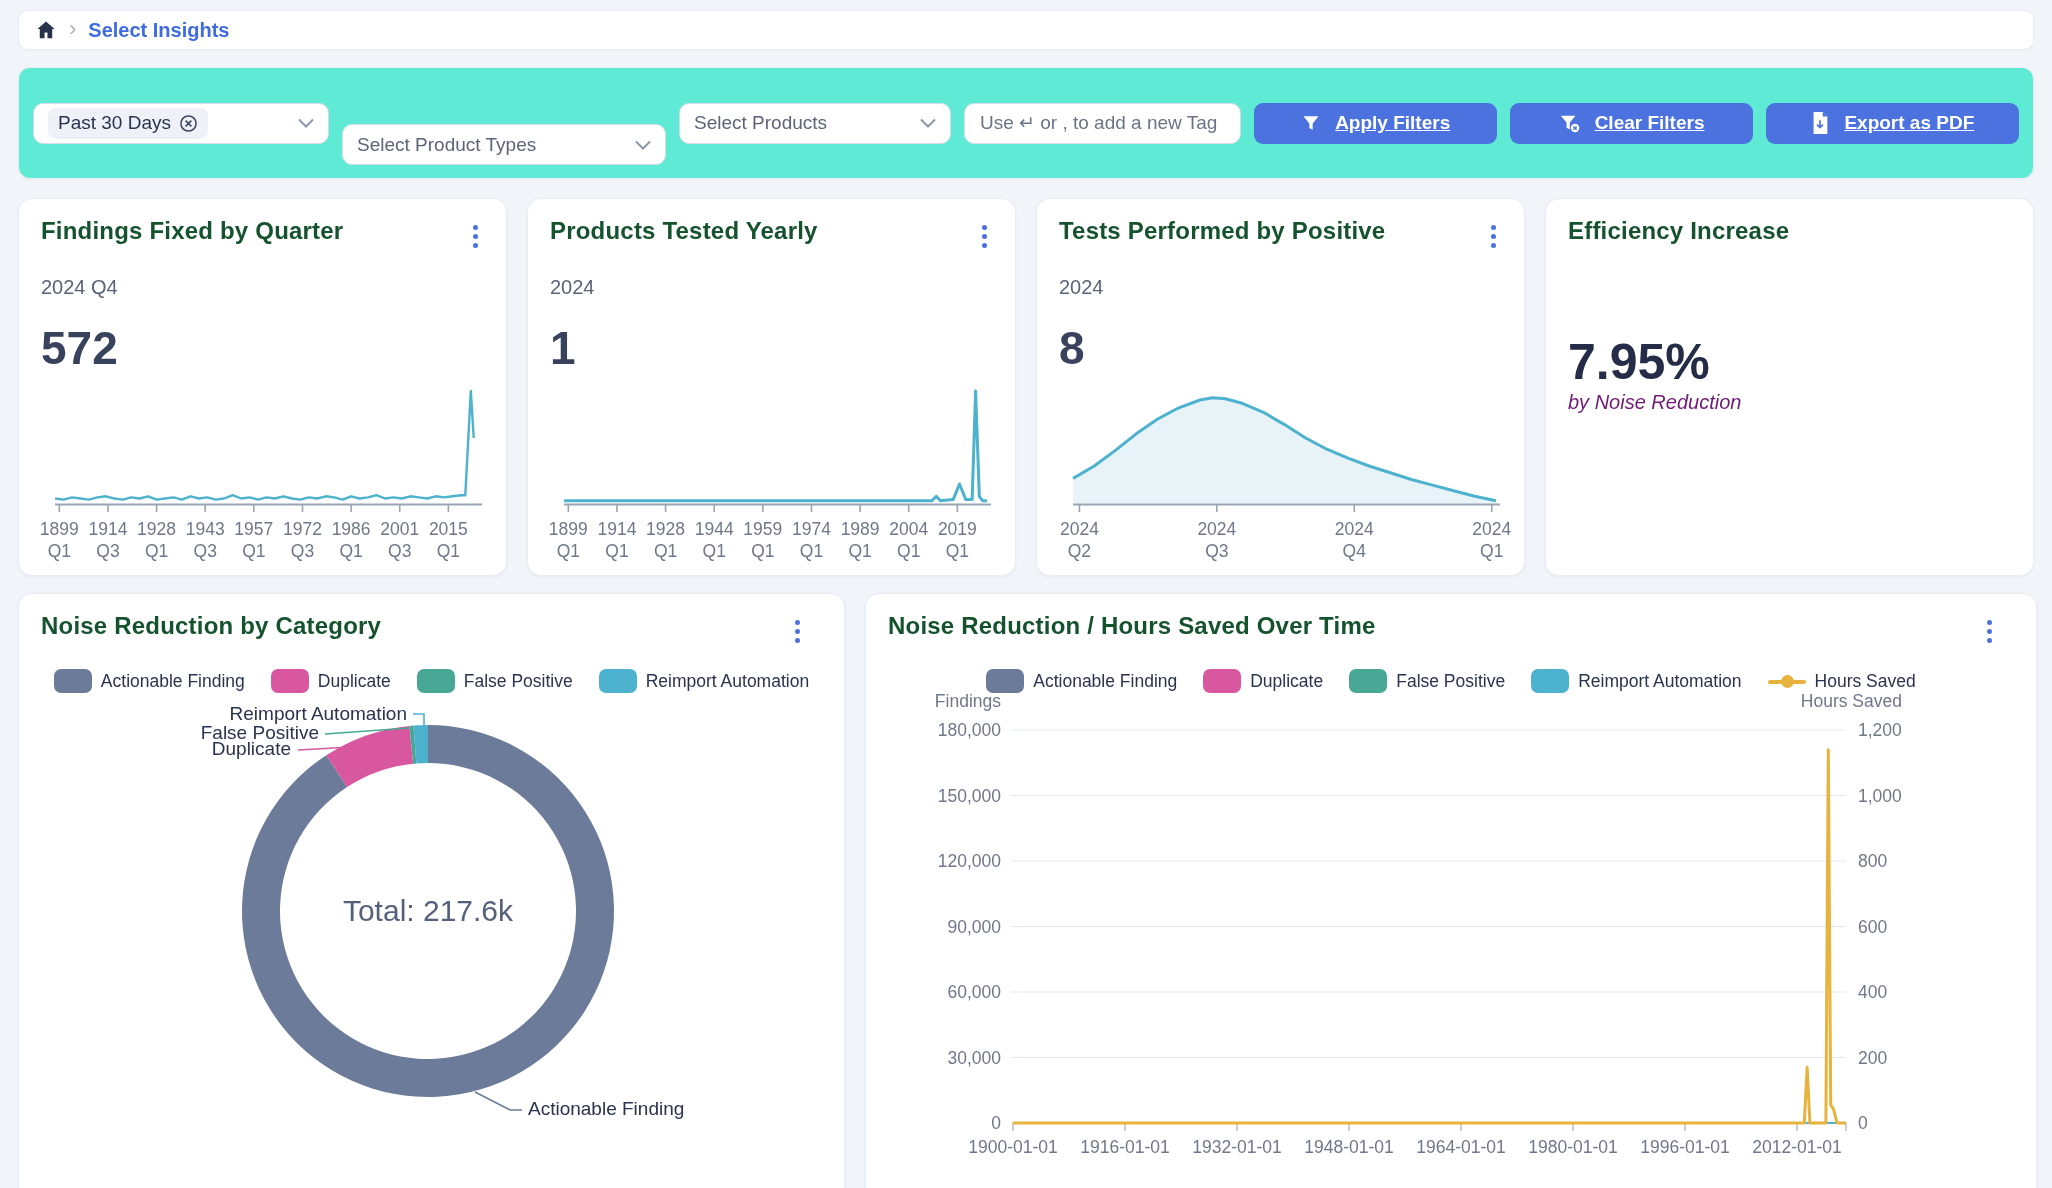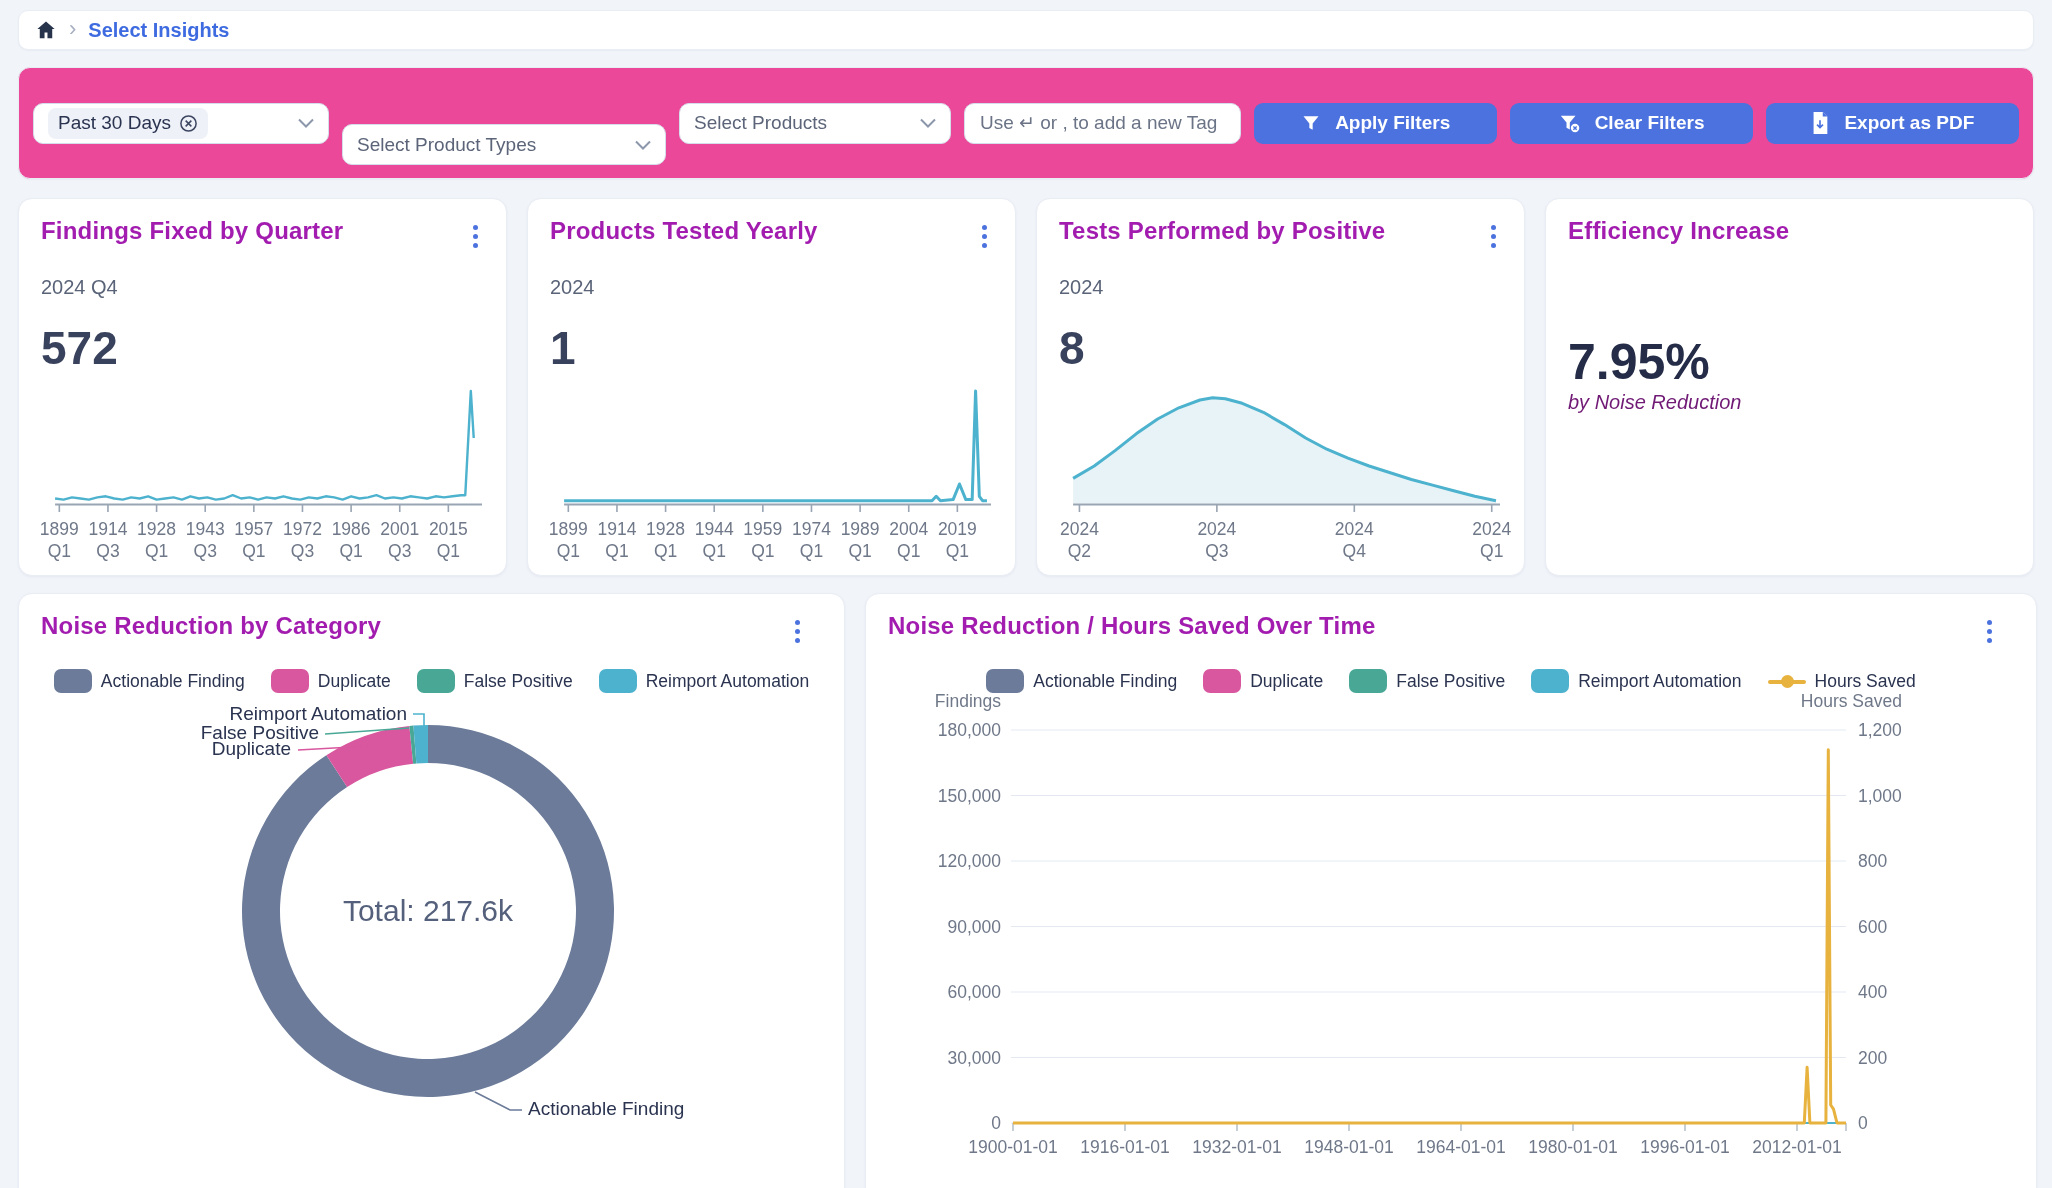--- a/index.html
+++ b/index.html
@@ -15,21 +15,21 @@
   .crumb-bar {
     background:#fff; border:1px solid #e9edf4; border-radius:10px;
     height:40px; display:flex; align-items:center; gap:12px; padding:0 16px;
     box-shadow:0 1px 2px rgba(25,39,70,.04);
   }
   .crumb-link { color:#3e6be0; font-weight:700; font-size:20px; text-decoration:none; cursor:pointer; }
   .crumb-sep { color:#a7b0c2; font-size:22px; line-height:1; margin-top:-3px; }
 
   
   .filter-bar {
-    margin-top:17px; background:#ec4899; border:1px solid #e9edf4; border-radius:12px;
+    margin-top:17px; background:#5eead4; border:1px solid #e9edf4; border-radius:12px;
     padding:13px 14px; display:flex; align-items:center; gap:13px;
     box-shadow:0 1px 2px rgba(25,39,70,.04);
   }
   .select {
     height:41px; border:1px solid #d5dcea; border-radius:10px; background:#fff;
     display:flex; align-items:center; justify-content:space-between;
     padding:0 14px; cursor:pointer; flex:0 0 auto;
   }
   .select .ph { color:#5b6478; font-size:19px; }
   .sel-caret { color:#8d97ab; flex:0 0 auto; margin-left:10px; }
@@ -40,34 +40,34 @@
   .chip-x { color:#3c4660; font-size:20px; line-height:1; cursor:pointer; display:flex; align-items:center; }
   .tag-input {
     flex:1 1 auto; height:41px; border:1px solid #d5dcea; border-radius:10px;
     font-size:19px; padding:0 15px; color:#2a3350; outline:none;
     font-family:"Liberation Sans","DejaVu Sans",sans-serif;
   }
   .tag-input::placeholder { color:#6b7487; }
   .btn {
     height:41px; border:none; border-radius:9px; background:#4b72de; color:#fff;
     font-size:19px; font-weight:700; display:flex; align-items:center; justify-content:center;
-    gap:14px; cursor:pointer; font-family:"Liberation Sans","DejaVu Sans",sans-serif;
+    gap:14px; cursor:pointer; font-family:"Liberation Sans","DejaVu Sans",sans-serif;text-decoration:underline;
   }
   .btn svg { flex:0 0 auto; }
   .btn-apply { width:246px; } .btn-clear { width:245px; } .btn-export { width:256px; }
 
   
   .stats-row { margin-top:19px; display:flex; gap:20px; }
   .card {
     background:#fff; border:1px solid #e9edf4; border-radius:14px;
     box-shadow:0 1px 3px rgba(25,39,70,.05); position:relative;
   }
   .stat-card { flex:1 1 0; height:378px; padding:18px 22px 10px 22px; display:flex; flex-direction:column; }
   .card-head { display:flex; align-items:flex-start; justify-content:space-between; }
-  .card-title { font-size:24px; font-weight:700; color:#a21caf; letter-spacing:.2px; }
+  .card-title { font-size:24px; font-weight:700; color:#14532d; letter-spacing:.2px; }
   .kebab { border:none; background:none; cursor:pointer; padding:4px 6px; display:flex; flex-direction:column; gap:4px; margin-top:4px; }
   .kebab i { width:5px; height:5px; border-radius:50%; background:#4b72de; display:block; }
   .stat-sub { margin-top:24px; font-size:20px; color:#5a6478; }
   .stat-value { margin-top:22px; font-size:46px; font-weight:700; color:#39425c; }
   .spark-wrap { margin-top:auto; }
   .spark-wrap svg { display:block; width:100%; height:132px; }
   .spark-labels { position:relative; height:46px; margin-top:2px; }
   .spark-labels .tick {
     position:absolute; transform:translateX(-50%); text-align:center;
     font-size:17.5px; color:#6f7889; line-height:1.25; white-space:pre-line;

